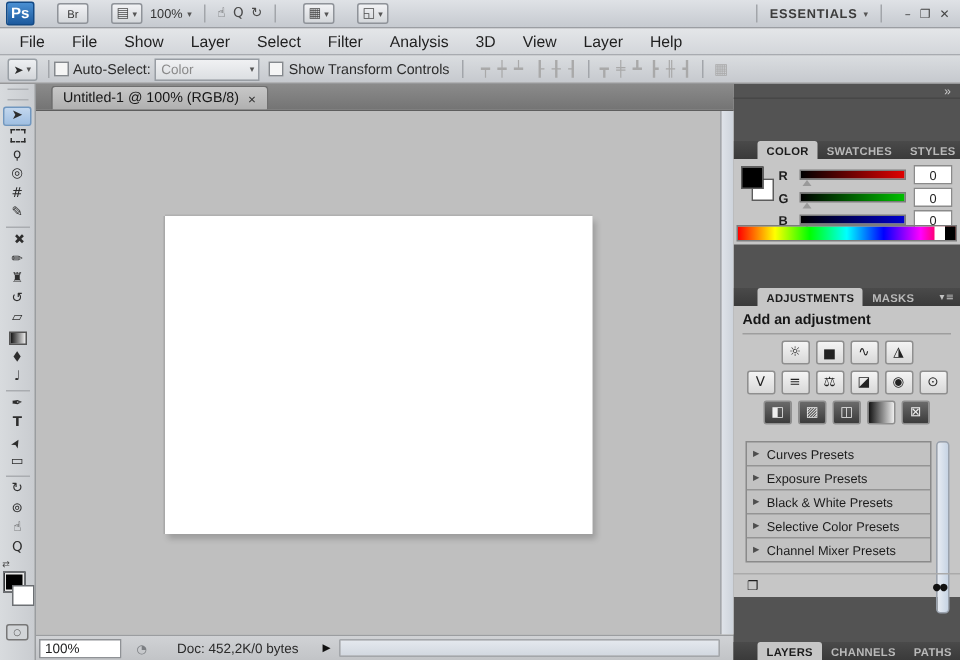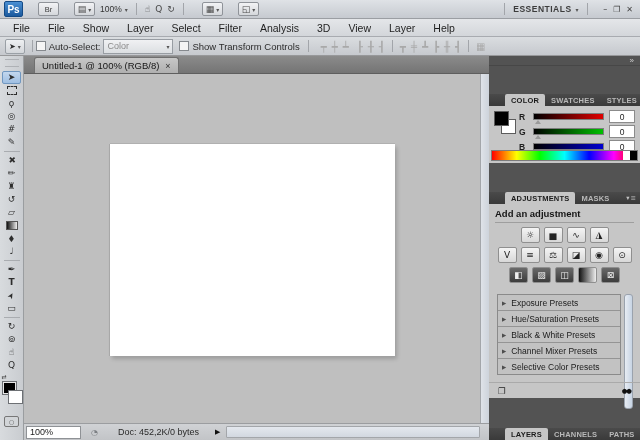--- a/index.html
+++ b/index.html
@@ -387,37 +387,37 @@
         <div class="adj-row">
           <span class="adj-btn dark">◧</span>
           <span class="adj-btn dark">▨</span>
           <span class="adj-btn dark">◫</span>
           <span class="adj-btn gmap"></span>
           <span class="adj-btn dark">⊠</span>
         </div>
         <div class="presets">
           <div class="preset">
               <span class="tri">▶</span>
-              <span>Exposure Presets</span>
+              <span>Curves Presets</span>
             </div>
           <div class="preset">
               <span class="tri">▶</span>
-              <span>Hue/Saturation Presets</span>
+              <span>Exposure Presets</span>
             </div>
           <div class="preset">
               <span class="tri">▶</span>
               <span>Black &amp; White Presets</span>
             </div>
           <div class="preset">
               <span class="tri">▶</span>
-              <span>Channel Mixer Presets</span>
+              <span>Selective Color Presets</span>
             </div>
           <div class="preset">
               <span class="tri">▶</span>
-              <span>Selective Color Presets</span>
+              <span>Channel Mixer Presets</span>
             </div>
         </div>
         <div class="pscroll"></div>
         <div class="adj-footer">
           <span class="icon">❐</span>
           <span class="clip icon">●●</span>
         </div>
       </div>
       <div class="pgap"></div>
 

